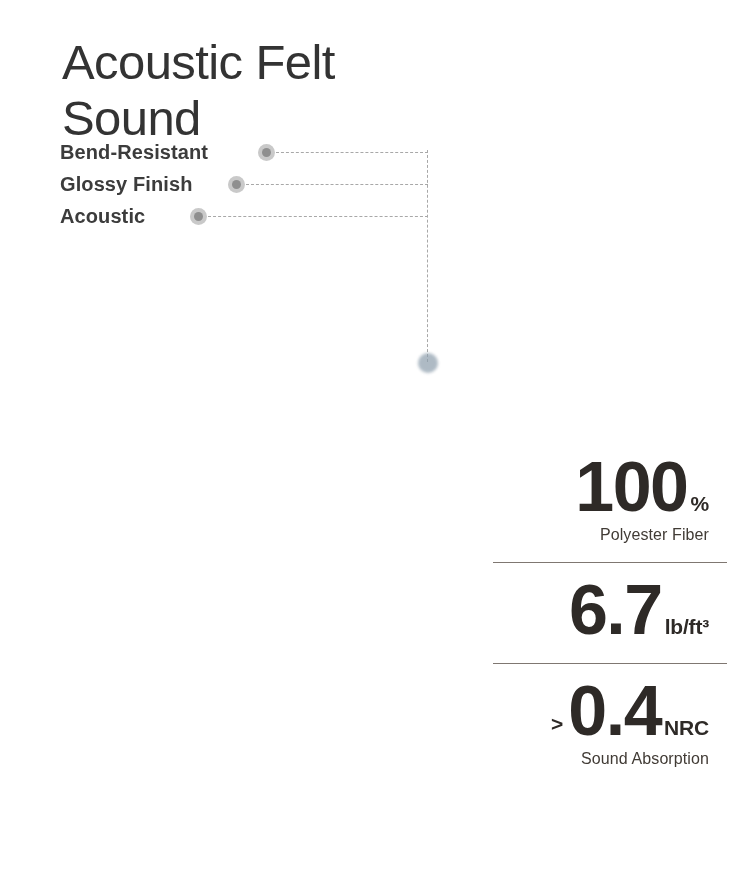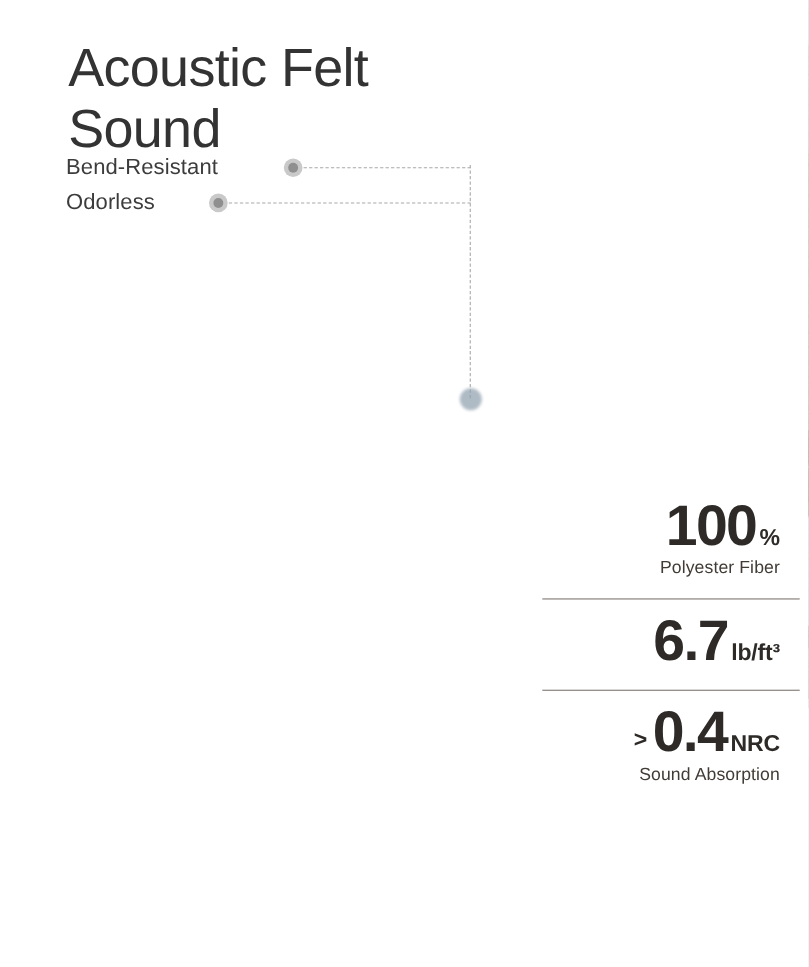--- a/index.html
+++ b/index.html
@@ -200,21 +200,21 @@
   .feature-row {
     position: relative;
     height: 32px;
     display: flex;
     align-items: center;
   }
   .feature-label {
     position: absolute;
     left: 60px;
     font-size: 20px;
-    font-weight: 400;
+    font-weight: 700;
     color: #3c3c3c;
     letter-spacing: 0.1px;
     white-space: nowrap;
   }
   .feature-dot {
     position: absolute;
     width: 17px;
     height: 17px;
     border-radius: 50%;
     background: #c9c9c9;
@@ -286,21 +286,21 @@
     text-shadow: 0 2px 5px rgba(255,255,255,0.30);
   }
   .spec-gt {
     font-size: 21px;
     font-weight: 700;
     margin-right: 5px;
     position: relative;
     top: -4px;
   }
   .spec-num {
-    font-size: 52px;
+    font-size: 70px;
     font-weight: 700;
     letter-spacing: -1.5px;
     text-align: center;
   }
   .spec-unit {
     font-size: 21px;
     font-weight: 700;
     margin-left: 3px;
     letter-spacing: -0.2px;
   }
@@ -348,22 +348,29 @@
   </h1>
 
   <div class="features">
     <div class="feature-row r0">
       <span class="feature-label">Bend-Resistant</span>
       <span class="feature-dot">
           <i></i>
         </span>
       <span class="feature-lead"></span>
     </div>
+    <div class="feature-row r1">
+      <span class="feature-label">Glossy Finish</span>
+      <span class="feature-dot">
+          <i></i>
+        </span>
+      <span class="feature-lead"></span>
+    </div>
     <div class="feature-row r2">
-      <span class="feature-label">Odorless</span>
+      <span class="feature-label">Acoustic</span>
       <span class="feature-dot">
           <i></i>
         </span>
       <span class="feature-lead"></span>
     </div>
   </div>
 
   <div class="vertical-lead"></div>
   <div class="lead-endpoint"></div>
 

